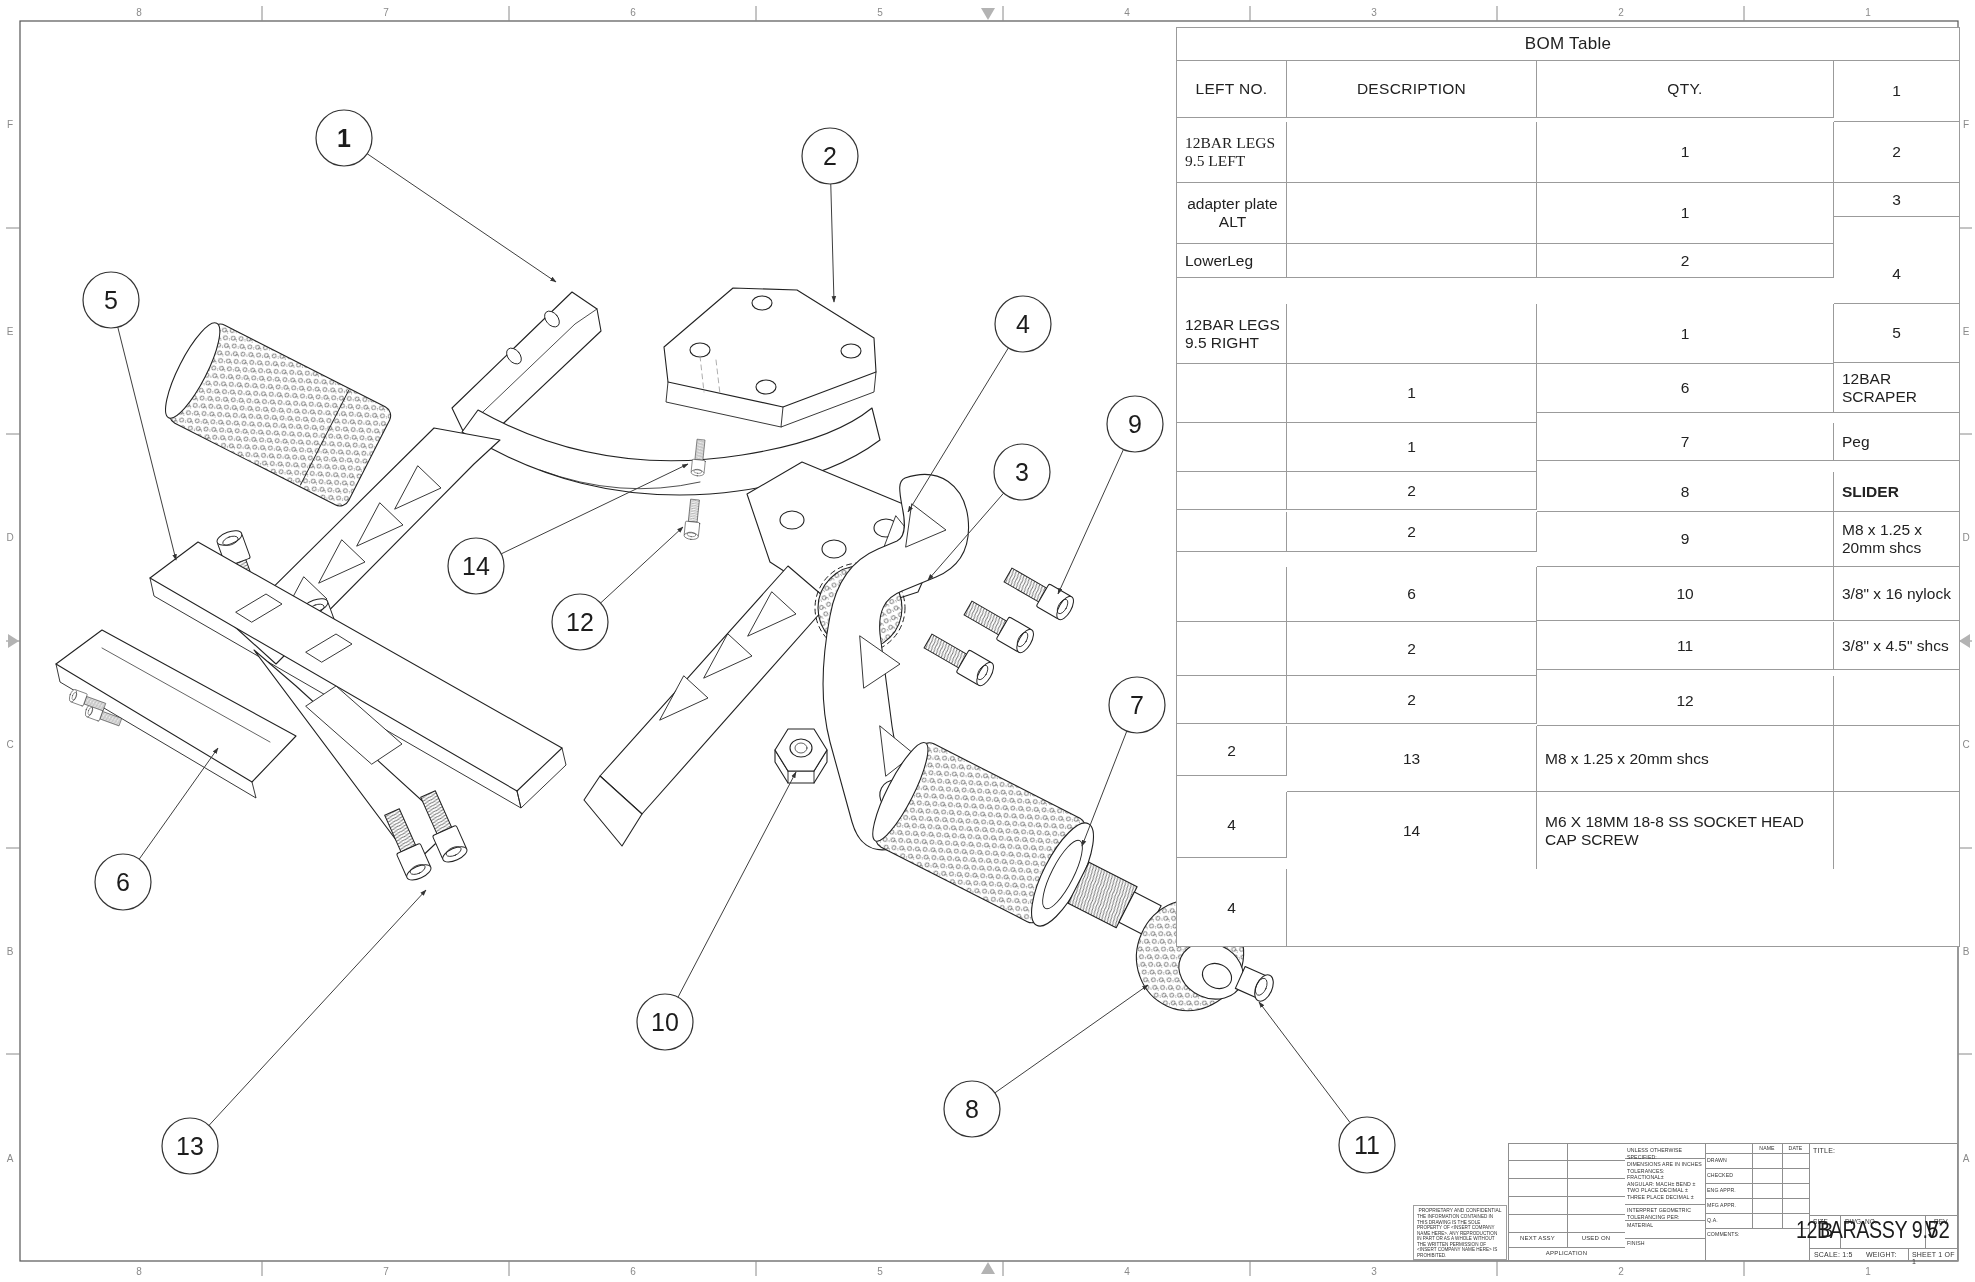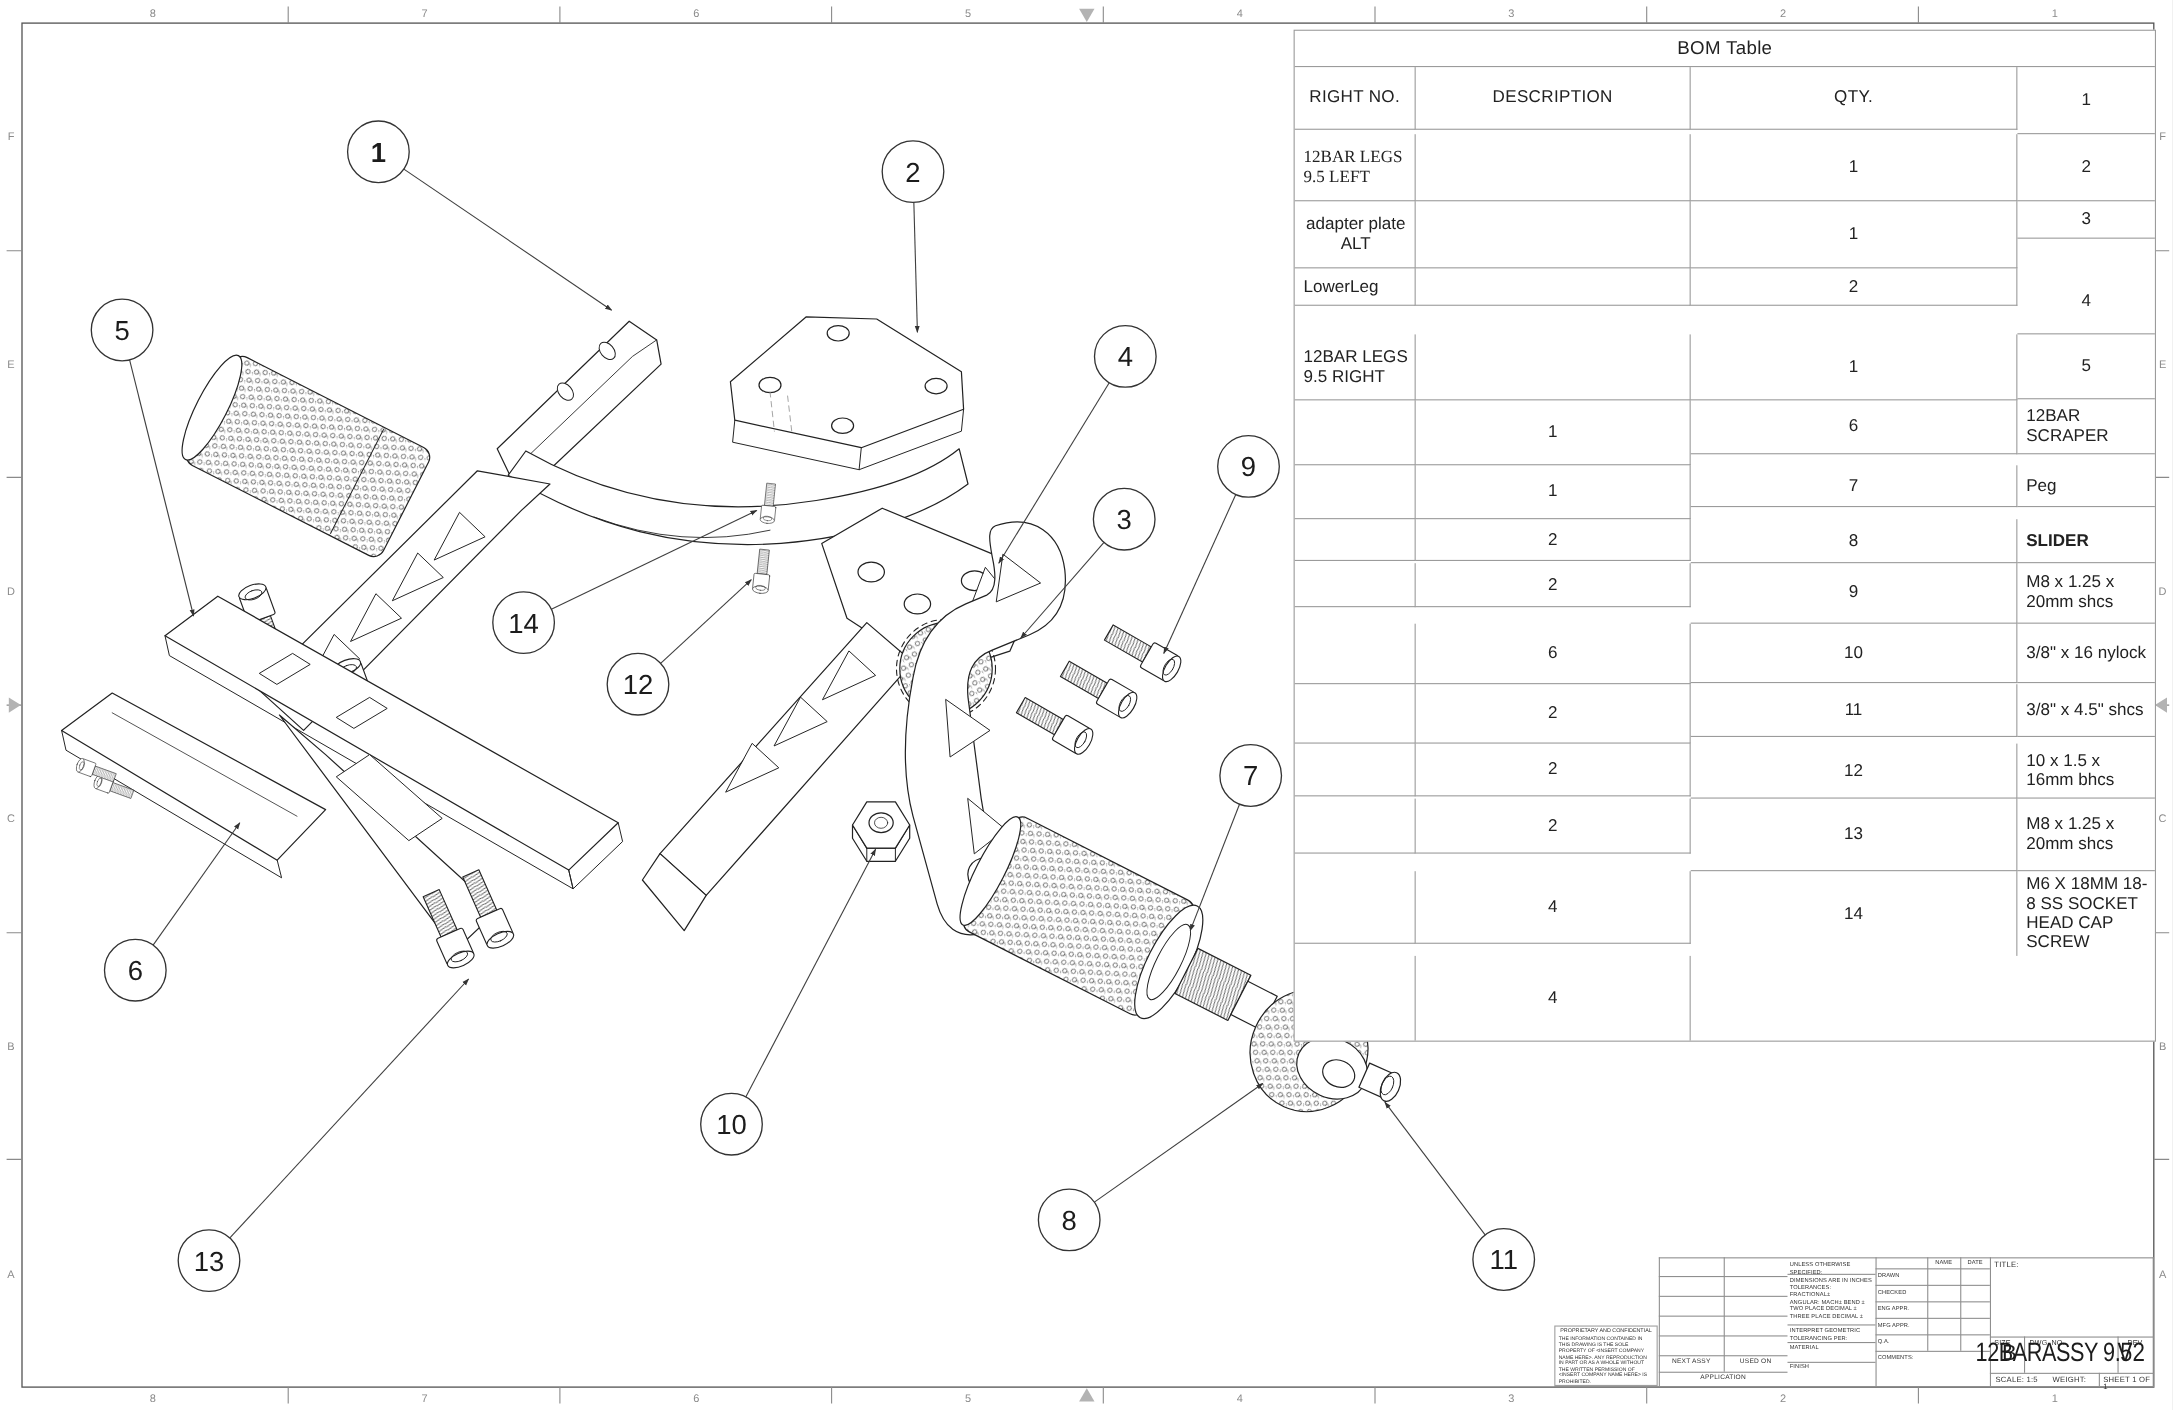--- a/index.html
+++ b/index.html
@@ -270,21 +270,21 @@
         <text x="972" y="1109" text-anchor="middle" dy="0.36em" font-size="25" fill="#1c1c1c">8</text>
         <line x1="1350.1250945881268" y1="1122.6563752416862" x2="1259" y2="1002" stroke="#3f3f3f" stroke-width="1" marker-end="url(#arr)"></line>
         <circle cx="1367" cy="1145" r="28" fill="#fff" stroke="#333" stroke-width="1.2"></circle>
         <text x="1367" y="1145" text-anchor="middle" dy="0.36em" font-size="25" fill="#1c1c1c">11</text>
       </g>
   </svg>
 
   <div class="bom">
     <div class="bom-title">BOM Table</div>
     <div class="bom-grid" id="bom-grid">
-      <div class="c hdr">RIGHT NO.</div>
+      <div class="c hdr">LEFT NO.</div>
       <div class="c hdr">DESCRIPTION</div>
       <div class="c hdr">QTY.</div>
     <div class="c" style="height: 60px;">1</div>
         <div class="c part" style="height: 60px; font-family: Liberation Serif, serif;">12BAR LEGS 9.5 LEFT</div>
         <div class="c" style="height: 60px;"></div>
         <div class="c" style="height: 60px;">1</div>
         <div class="c" style="height: 60px;">2</div>
         <div class="c part" style="height: 60px; text-align: center;">adapter plate ALT</div>
         <div class="c" style="height: 60px;"></div>
         <div class="c" style="height: 60px;">1</div>
@@ -317,21 +317,20 @@
         <div class="c" style="height: 54px;">6</div>
         <div class="c" style="height: 53px;">10</div>
         <div class="c part" style="height: 53px;">3/8" x 16 nylock</div>
         <div class="c" style="height: 53px;"></div>
         <div class="c" style="height: 53px;">2</div>
         <div class="c" style="height: 47px;">11</div>
         <div class="c part" style="height: 47px;">3/8" x 4.5" shcs</div>
         <div class="c" style="height: 47px;"></div>
         <div class="c" style="height: 47px;">2</div>
         <div class="c" style="height: 49px;">12</div>
-        <div class="c part" style="height: 49px;">10 x 1.5 x 16mm bhcs</div>
         <div class="c" style="height: 49px;"></div>
         <div class="c" style="height: 49px;">2</div>
         <div class="c" style="height: 65px;">13</div>
         <div class="c part" style="height: 65px;">M8 x 1.25 x 20mm shcs</div>
         <div class="c" style="height: 65px;"></div>
         <div class="c" style="height: 65px;">4</div>
         <div class="c last" style="height: 77px;">14</div>
         <div class="c part last" style="height: 77px;">M6 X 18MM 18-8 SS SOCKET HEAD CAP SCREW</div>
         <div class="c last" style="height: 77px;"></div>
         <div class="c last" style="height: 77px;">4</div>

